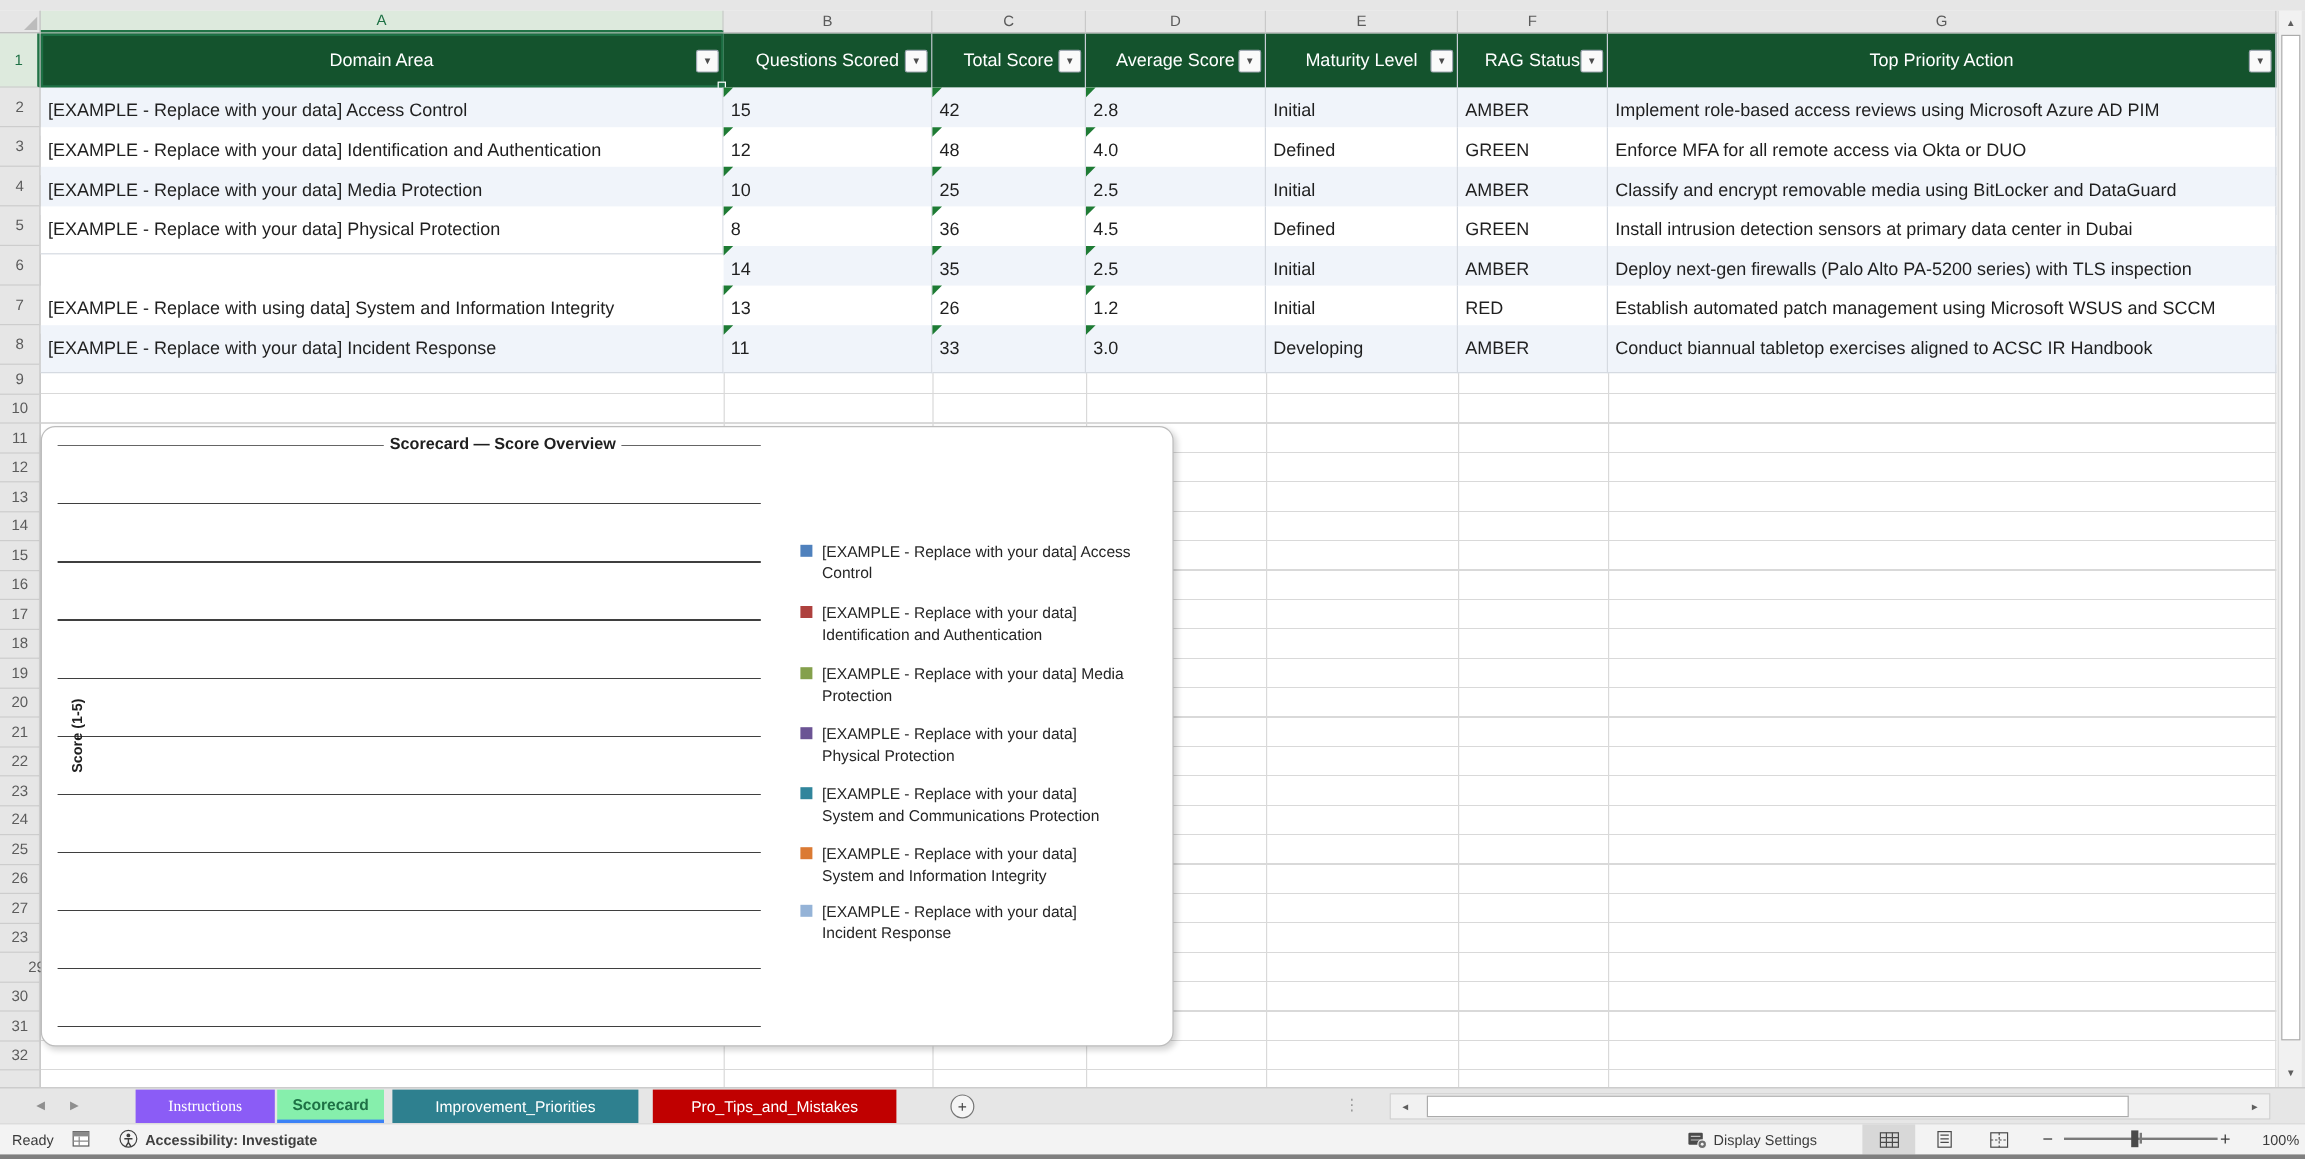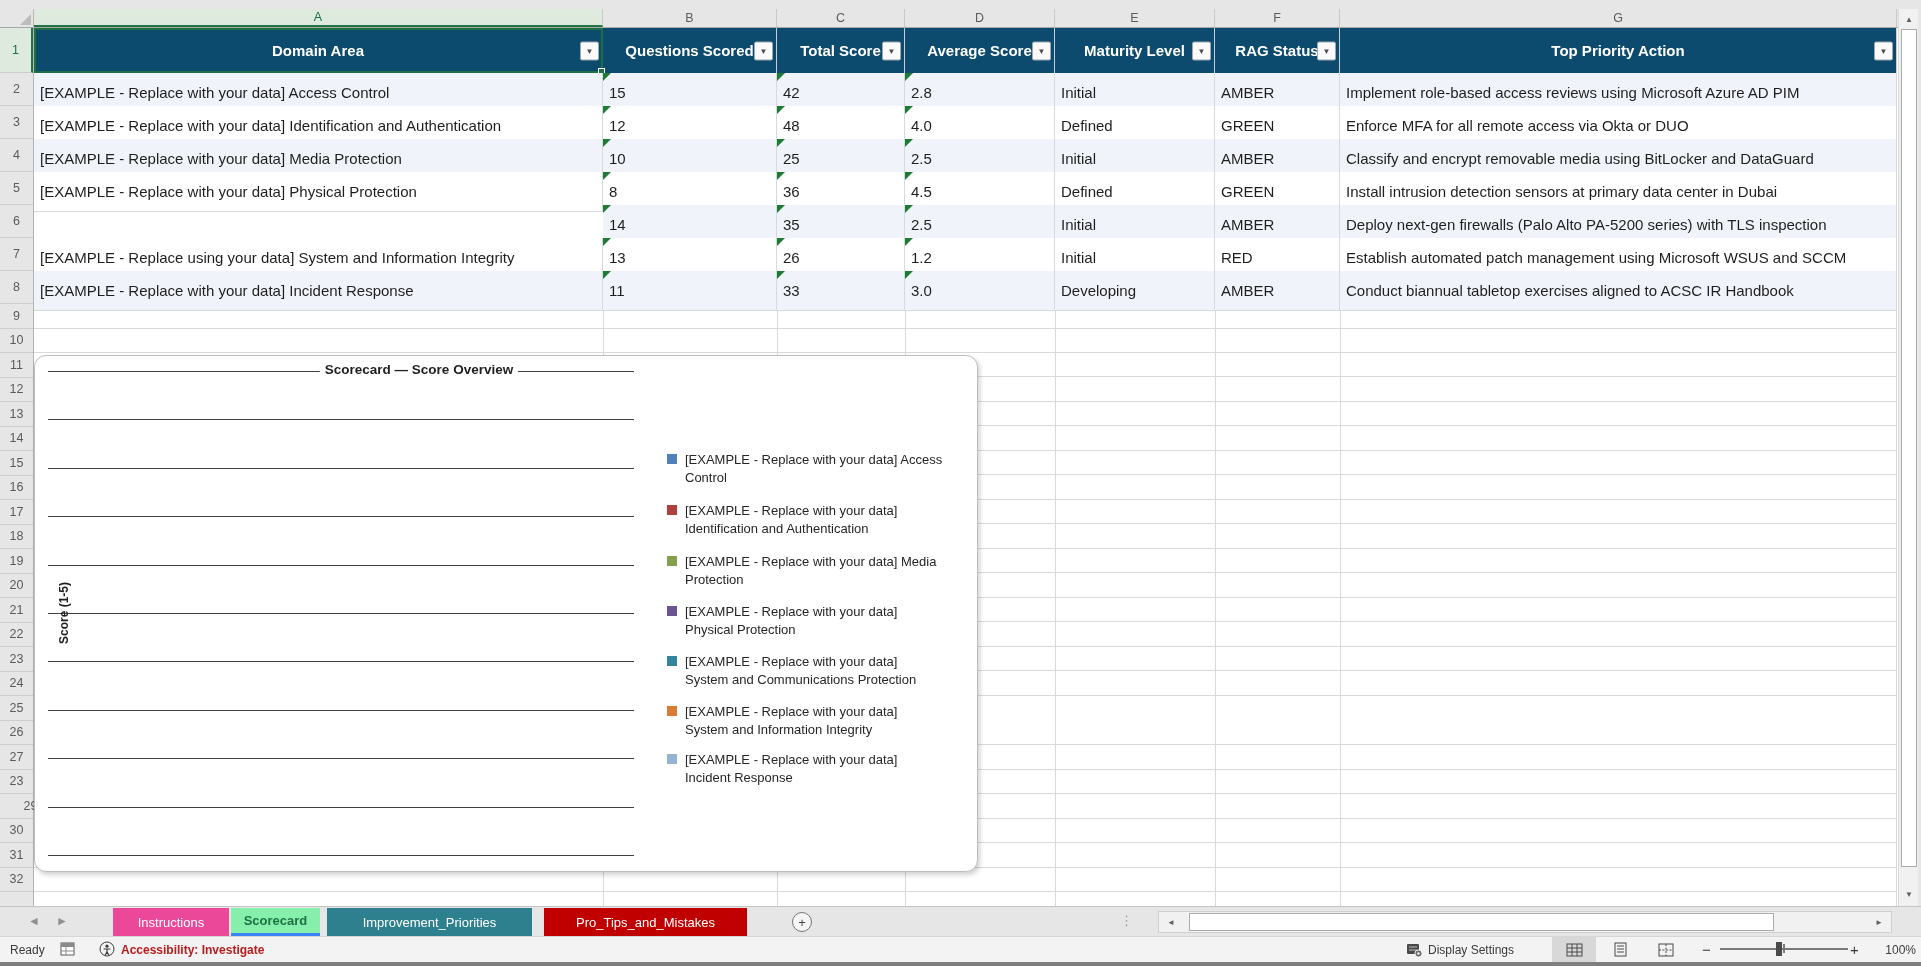--- a/index.html
+++ b/index.html
@@ -36,21 +36,21 @@
                 background:repeating-linear-gradient(to bottom, transparent 0 23.5px, #D9D9D9 23.5px 24.5px); }
   .vline { position:absolute; top:276px; height:602px; width:1px; background:#D9D9D9; }
 
   
   .cA{left:0;width:569px} .cB{left:569px;width:174px} .cC{left:743px;width:128px}
   .cD{left:871px;width:150px} .cE{left:1021px;width:160px} .cF{left:1181px;width:125px}
   .cG{left:1306px;width:557px}
 
   
   .hrow { position:absolute; left:0; top:0; width:1863px; height:45px; }
-  .hcell { position:absolute; top:0; height:45px; background:#0c4a6e; color:#FFFFFF; font-weight:bold;
+  .hcell { position:absolute; top:0; height:45px; background:#14532d; color:#FFFFFF; font-weight:normal;
            font-size:15px; display:flex; align-items:center; justify-content:center;
            border-right:1px solid #C8CDD6; }
   .filter { position:absolute; right:3px; top:50%; transform:translateY(-50%); width:19px; height:19px;
             background:#FAFAFA; border:1px solid #9FA8B2; border-radius:2px; display:flex; align-items:center;
             justify-content:center; font-size:8px; color:#4D4D4D; cursor:pointer; }
 
   
   .drow { position:absolute; left:0; width:1863px; height:33px; }
   .drow.band .dcell { background:#F0F4FA; }
   .dcell { position:absolute; top:0; height:40px; background:#FFFFFF; font-size:15px; color:#1F1F1F;
@@ -94,21 +94,21 @@
               display:flex; align-items:center; justify-content:center; font-size:13px; color:#444; cursor:pointer; background:#F5F5F5; }
   .grip { position:absolute; left:1120px; top:6px; font-size:13px; color:#9A9A9A; letter-spacing:-2px; }
   .hsb { position:absolute; left:1158px; top:4px; width:734px; height:22px; background:#F1F1F1; border:1px solid #D0D0D0; }
   .hsb-btn { position:absolute; top:1px; width:20px; height:18px; display:flex; align-items:center; justify-content:center;
              font-size:8px; color:#5E5E5E; cursor:pointer; }
   .hsb-thumb { position:absolute; left:30px; top:1px; width:585px; height:18px; background:#FFFFFF; border:1px solid #ABABAB; }
 
   
   .statusbar { position:absolute; left:0; top:936px; width:1921px; height:26px; background:#F3F3F3; border-top:1px solid #D6D6D6; }
   .st-item { position:absolute; top:0; height:25px; display:flex; align-items:center; font-size:12px; color:#3B3B3B; }
-  .st-bold { font-weight:bold; color:#b91c1c; }
+  .st-bold { font-weight:bold; color:#404040; }
   .viewbtn { position:absolute; top:0; width:44px; height:25px; display:flex; align-items:center; justify-content:center; cursor:pointer; }
   .viewbtn.active { background:#D8D8D8; }
   .zoomtrack { position:absolute; left:1720px; top:948px; width:128px; height:2px; background:#7A7A7A; }
   .zoomnotch { position:absolute; left:1783px; top:944px; width:2px; height:9px; background:#7A7A7A; }
   .zoomthumb { position:absolute; left:1776px; top:942px; width:6px; height:14px; background:#4A4A4A; cursor:pointer; }
   .zoombtn { position:absolute; top:0; height:25px; display:flex; align-items:center; font-size:15px; color:#3B3B3B; cursor:pointer; }
 
   .bottom-strip { position:absolute; left:0; top:962px; width:1921px; height:4px; background:#7F7F7F; }
 </style>
 </head>
@@ -331,21 +331,21 @@
         </div>
       <div class="dcell cF">
           <span>AMBER</span>
         </div>
       <div class="dcell cG">
           <span>Deploy next-gen firewalls (Palo Alto PA-5200 series) with TLS inspection</span>
         </div>
     </div>
     <div class="drow" style="top:210px">
       <div class="dcell cA">
-          <span>[EXAMPLE - Replace using your data] System and Information Integrity</span>
+          <span>[EXAMPLE - Replace with using data] System and Information Integrity</span>
         </div>
       <div class="dcell cB">
           <i class="tri"></i>
           <span>13</span>
         </div>
       <div class="dcell cC">
           <i class="tri"></i>
           <span>26</span>
         </div>
       <div class="dcell cD">
@@ -433,21 +433,21 @@
     <div class="vsb-thumb"></div>
     <div class="vsb-btn" style="top:876px">
         <span>▼</span>
       </div>
   </div>
   <div class="right-edge"></div>
 
   <div class="tabbar">
     <span class="navarrow" style="left:28px">◄</span>
     <span class="navarrow" style="left:56px">►</span>
-    <div class="stab" id="tab0" style="left: 113px; width: 116px; background: #ec4899;">
+    <div class="stab" id="tab0" style="left: 113px; width: 116px; background: #8b5cf6; font-family: Liberation Serif, serif;">
         <span>Instructions</span>
       </div>
     <div class="stab active" id="tab1" style="left:231px;width:89px">
         <span>Scorecard</span>
       </div>
     <div class="stab" id="tab2" style="left: 327px; width: 205px; background: rgb(46, 128, 143);">
         <span>Improvement_Priorities</span>
       </div>
     <div class="stab" id="tab3" style="left: 544px; width: 203px; background: rgb(192, 0, 0);">
         <span>Pro_Tips_and_Mistakes</span>

